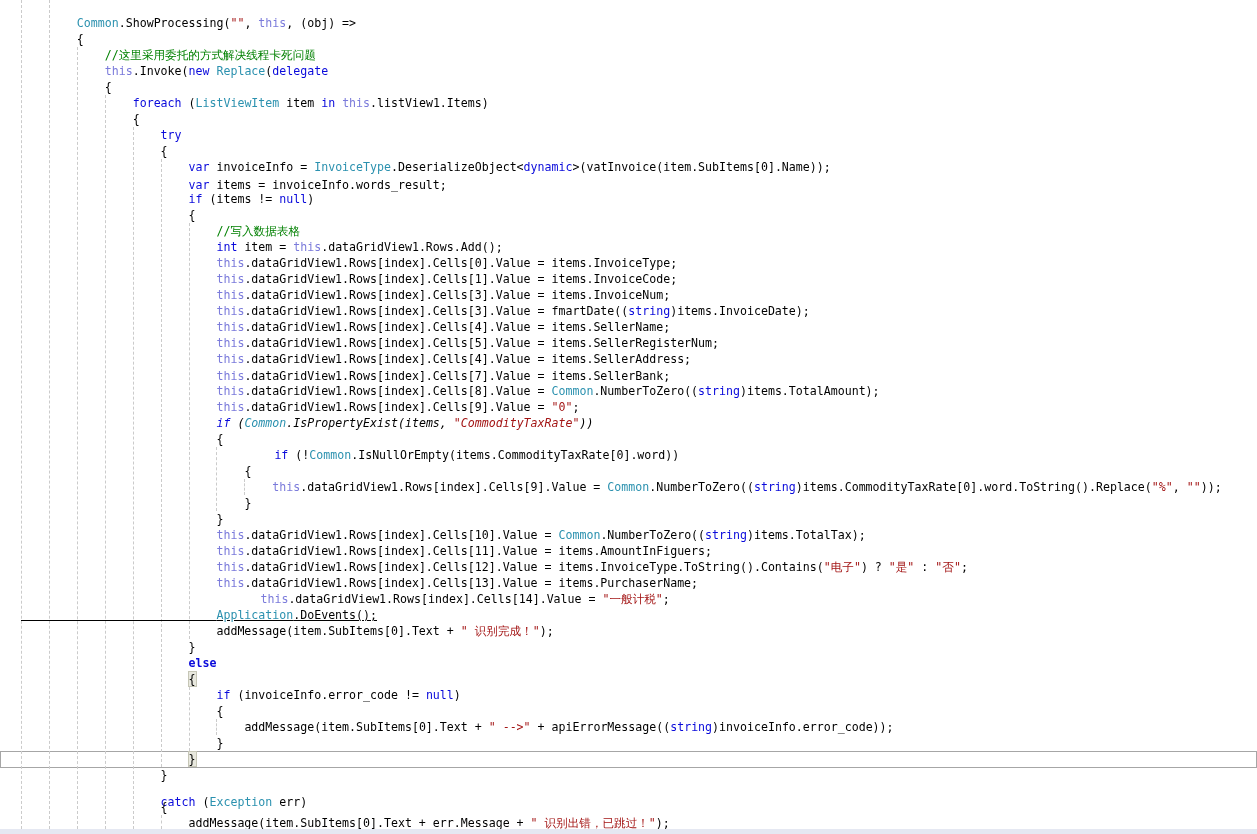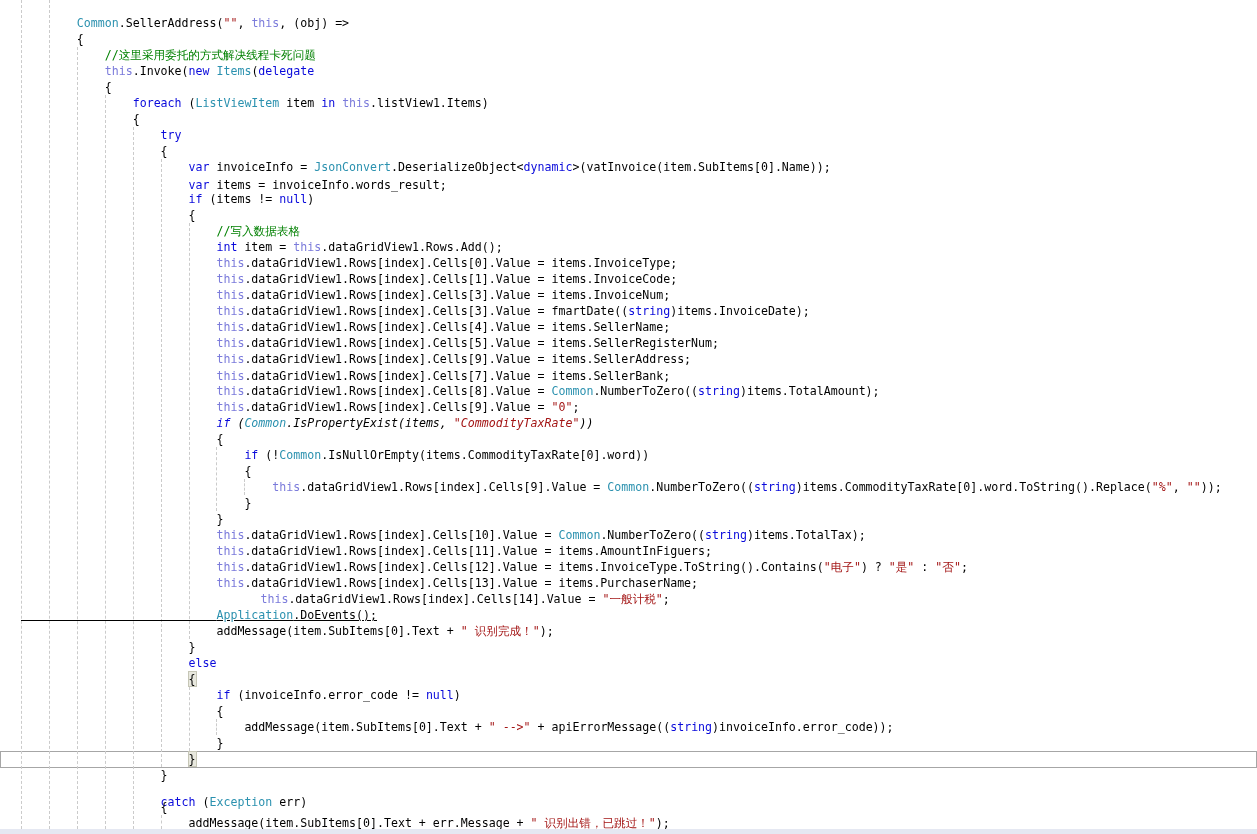--- a/index.html
+++ b/index.html
@@ -53,61 +53,61 @@
     height:5px;
     z-index:4;
   }
 </style>
 </head>
 <body>
 
 <div class="editor" style="background: rgb(255, 255, 255);">
   <div class="current-line" id="cur-line" style="top: 751px;"></div>
   <div id="code-lines">
-      <div class="code-line" style="top: 15px;"><span>        </span><span class="tk-t">Common</span><span class="tk-p">.SellerAddress(</span><span class="tk-s">""</span><span class="tk-p">, </span><span class="tk-h">this</span><span class="tk-p">, (obj) =&gt;</span></div>
+      <div class="code-line" style="top: 15px;"><span>        </span><span class="tk-t">Common</span><span class="tk-p">.ShowProcessing(</span><span class="tk-s">""</span><span class="tk-p">, </span><span class="tk-h">this</span><span class="tk-p">, (obj) =&gt;</span></div>
       <div class="code-line" style="top: 31px;"><span>        </span><span class="tk-p">{</span></div>
       <div class="code-line" style="top: 47px;"><span>            </span><span class="tk-c">//这里采用委托的方式解决线程卡死问题</span></div>
-      <div class="code-line" style="top: 63px;"><span>            </span><span class="tk-h">this</span><span class="tk-p">.Invoke(</span><span class="tk-k">new</span><span class="tk-p"> </span><span class="tk-t">Items</span><span class="tk-p">(</span><span class="tk-k">delegate</span></div>
+      <div class="code-line" style="top: 63px;"><span>            </span><span class="tk-h">this</span><span class="tk-p">.Invoke(</span><span class="tk-k">new</span><span class="tk-p"> </span><span class="tk-t">Replace</span><span class="tk-p">(</span><span class="tk-k">delegate</span></div>
       <div class="code-line" style="top: 79px;"><span>            </span><span class="tk-p">{</span></div>
       <div class="code-line" style="top: 95px;"><span>                </span><span class="tk-k">foreach</span><span class="tk-p"> (</span><span class="tk-t">ListViewItem</span><span class="tk-p"> item </span><span class="tk-k">in</span><span class="tk-p"> </span><span class="tk-h">this</span><span class="tk-p">.listView1.Items)</span></div>
       <div class="code-line" style="top: 111px;"><span>                </span><span class="tk-p">{</span></div>
       <div class="code-line" style="top: 127px;"><span>                    </span><span class="tk-k">try</span></div>
       <div class="code-line" style="top: 143px;"><span>                    </span><span class="tk-p">{</span></div>
-      <div class="code-line" style="top: 159px;"><span>                        </span><span class="tk-k">var</span><span class="tk-p"> invoiceInfo = </span><span class="tk-t">JsonConvert</span><span class="tk-p">.DeserializeObject&lt;</span><span class="tk-k">dynamic</span><span class="tk-p">&gt;(vatInvoice(item.SubItems[0].Name));</span></div>
+      <div class="code-line" style="top: 159px;"><span>                        </span><span class="tk-k">var</span><span class="tk-p"> invoiceInfo = </span><span class="tk-t">InvoiceType</span><span class="tk-p">.DeserializeObject&lt;</span><span class="tk-k">dynamic</span><span class="tk-p">&gt;(vatInvoice(item.SubItems[0].Name));</span></div>
       <div class="code-line" style="top: 177px;"><span>                        </span><span class="tk-k">var</span><span class="tk-p"> items = invoiceInfo.words_result;</span></div>
       <div class="code-line" style="top: 191px;"><span>                        </span><span class="tk-k">if</span><span class="tk-p"> (items != </span><span class="tk-k">null</span><span class="tk-p">)</span></div>
       <div class="code-line" style="top: 207px;"><span>                        </span><span class="tk-p">{</span></div>
       <div class="code-line" style="top: 223px;"><span>                            </span><span class="tk-c">//写入数据表格</span></div>
       <div class="code-line" style="top: 239px;"><span>                            </span><span class="tk-k">int</span><span class="tk-p"> item = </span><span class="tk-h">this</span><span class="tk-p">.dataGridView1.Rows.Add();</span></div>
       <div class="code-line" style="top: 255px;"><span>                            </span><span class="tk-h">this</span><span class="tk-p">.dataGridView1.Rows[index].Cells[0].Value = items.InvoiceType;</span></div>
       <div class="code-line" style="top: 271px;"><span>                            </span><span class="tk-h">this</span><span class="tk-p">.dataGridView1.Rows[index].Cells[1].Value = items.InvoiceCode;</span></div>
       <div class="code-line" style="top: 287px;"><span>                            </span><span class="tk-h">this</span><span class="tk-p">.dataGridView1.Rows[index].Cells[3].Value = items.InvoiceNum;</span></div>
       <div class="code-line" style="top: 303px;"><span>                            </span><span class="tk-h">this</span><span class="tk-p">.dataGridView1.Rows[index].Cells[3].Value = fmartDate((</span><span class="tk-k">string</span><span class="tk-p">)items.InvoiceDate);</span></div>
       <div class="code-line" style="top: 319px;"><span>                            </span><span class="tk-h">this</span><span class="tk-p">.dataGridView1.Rows[index].Cells[4].Value = items.SellerName;</span></div>
       <div class="code-line" style="top: 335px;"><span>                            </span><span class="tk-h">this</span><span class="tk-p">.dataGridView1.Rows[index].Cells[5].Value = items.SellerRegisterNum;</span></div>
-      <div class="code-line" style="top: 351px;"><span>                            </span><span class="tk-h">this</span><span class="tk-p">.dataGridView1.Rows[index].Cells[9].Value = items.SellerAddress;</span></div>
+      <div class="code-line" style="top: 351px;"><span>                            </span><span class="tk-h">this</span><span class="tk-p">.dataGridView1.Rows[index].Cells[4].Value = items.SellerAddress;</span></div>
       <div class="code-line" style="top: 368px;"><span>                            </span><span class="tk-h">this</span><span class="tk-p">.dataGridView1.Rows[index].Cells[7].Value = items.SellerBank;</span></div>
       <div class="code-line" style="top: 383px;"><span>                            </span><span class="tk-h">this</span><span class="tk-p">.dataGridView1.Rows[index].Cells[8].Value = </span><span class="tk-t">Common</span><span class="tk-p">.NumberToZero((</span><span class="tk-k">string</span><span class="tk-p">)items.TotalAmount);</span></div>
       <div class="code-line" style="top: 399px;"><span>                            </span><span class="tk-h">this</span><span class="tk-p">.dataGridView1.Rows[index].Cells[9].Value = </span><span class="tk-s">"0"</span><span class="tk-p">;</span></div>
       <div class="code-line" style="top: 415px; font-style: italic;"><span>                            </span><span class="tk-k">if</span><span class="tk-p"> (</span><span class="tk-t">Common</span><span class="tk-p">.IsPropertyExist(items, </span><span class="tk-s">"CommodityTaxRate"</span><span class="tk-p">))</span></div>
       <div class="code-line" style="top: 431px;"><span>                            </span><span class="tk-p">{</span></div>
-      <div class="code-line" style="top: 447px;"><span>                                </span><span class="tk-k">if</span><span class="tk-p"> (!</span><span class="tk-t">Common</span><span class="tk-p">.IsNullOrEmpty(items.CommodityTaxRate[0].word))</span></div>
+      <div class="code-line" style="top: 447px; margin-left: 30px;"><span>                                </span><span class="tk-k">if</span><span class="tk-p"> (!</span><span class="tk-t">Common</span><span class="tk-p">.IsNullOrEmpty(items.CommodityTaxRate[0].word))</span></div>
       <div class="code-line" style="top: 463px;"><span>                                </span><span class="tk-p">{</span></div>
       <div class="code-line" style="top: 479px;"><span>                                    </span><span class="tk-h">this</span><span class="tk-p">.dataGridView1.Rows[index].Cells[9].Value = </span><span class="tk-t">Common</span><span class="tk-p">.NumberToZero((</span><span class="tk-k">string</span><span class="tk-p">)items.CommodityTaxRate[0].word.ToString().Replace(</span><span class="tk-s">"%"</span><span class="tk-p">, </span><span class="tk-s">""</span><span class="tk-p">));</span></div>
       <div class="code-line" style="top: 495px;"><span>                                </span><span class="tk-p">}</span></div>
       <div class="code-line" style="top: 511px;"><span>                            </span><span class="tk-p">}</span></div>
       <div class="code-line" style="top: 527px;"><span>                            </span><span class="tk-h">this</span><span class="tk-p">.dataGridView1.Rows[index].Cells[10].Value = </span><span class="tk-t">Common</span><span class="tk-p">.NumberToZero((</span><span class="tk-k">string</span><span class="tk-p">)items.TotalTax);</span></div>
       <div class="code-line" style="top: 543px;"><span>                            </span><span class="tk-h">this</span><span class="tk-p">.dataGridView1.Rows[index].Cells[11].Value = items.AmountInFiguers;</span></div>
       <div class="code-line" style="top: 559px;"><span>                            </span><span class="tk-h">this</span><span class="tk-p">.dataGridView1.Rows[index].Cells[12].Value = items.InvoiceType.ToString().Contains(</span><span class="tk-s">"电子"</span><span class="tk-p">) ? </span><span class="tk-s">"是"</span><span class="tk-p"> : </span><span class="tk-s">"否"</span><span class="tk-p">;</span></div>
       <div class="code-line" style="top: 575px;"><span>                            </span><span class="tk-h">this</span><span class="tk-p">.dataGridView1.Rows[index].Cells[13].Value = items.PurchaserName;</span></div>
       <div class="code-line" style="top: 591px; padding-left: 44px;"><span>                            </span><span class="tk-h">this</span><span class="tk-p">.dataGridView1.Rows[index].Cells[14].Value = </span><span class="tk-s">"一般计税"</span><span class="tk-p">;</span></div>
       <div class="code-line" style="top: 607px; text-decoration: underline;"><span>                            </span><span class="tk-t">Application</span><span class="tk-p">.DoEvents();</span></div>
       <div class="code-line" style="top: 623px;"><span>                            </span><span class="tk-p">addMessage(item.SubItems[0].Text + </span><span class="tk-s">" 识别完成！"</span><span class="tk-p">);</span></div>
       <div class="code-line" style="top: 639px;"><span>                        </span><span class="tk-p">}</span></div>
-      <div class="code-line" style="top: 655px;"><span>                        </span><span class="tk-k">else</span></div>
+      <div class="code-line" style="top: 655px; font-weight: bold;"><span>                        </span><span class="tk-k">else</span></div>
       <div class="code-line" style="top: 671px;"><span>                        </span><span class="tk-b">{</span></div>
       <div class="code-line" style="top: 687px;"><span>                            </span><span class="tk-k">if</span><span class="tk-p"> (invoiceInfo.error_code != </span><span class="tk-k">null</span><span class="tk-p">)</span></div>
       <div class="code-line" style="top: 703px;"><span>                            </span><span class="tk-p">{</span></div>
       <div class="code-line" style="top: 719px;"><span>                                </span><span class="tk-p">addMessage(item.SubItems[0].Text + </span><span class="tk-s">" --&gt;"</span><span class="tk-p"> + apiErrorMessage((</span><span class="tk-k">string</span><span class="tk-p">)invoiceInfo.error_code));</span></div>
       <div class="code-line" style="top: 735px;"><span>                            </span><span class="tk-p">}</span></div>
       <div class="code-line" style="top: 751px;"><span>                        </span><span class="tk-b">}</span></div>
       <div class="code-line" style="top: 767px;"><span>                    </span><span class="tk-p">}</span></div>
       <div class="code-line" style="top: 794px;"><span>                    </span><span class="tk-k">catch</span><span class="tk-p"> (</span><span class="tk-t">Exception</span><span class="tk-p"> err)</span></div>
       <div class="code-line" style="top: 799px;"><span>                    </span><span class="tk-p">{</span></div>
       <div class="code-line" style="top: 815px;"><span>                        </span><span class="tk-p">addMessage(item.SubItems[0].Text + err.Message + </span><span class="tk-s">" 识别出错，已跳过！"</span><span class="tk-p">);</span></div>

